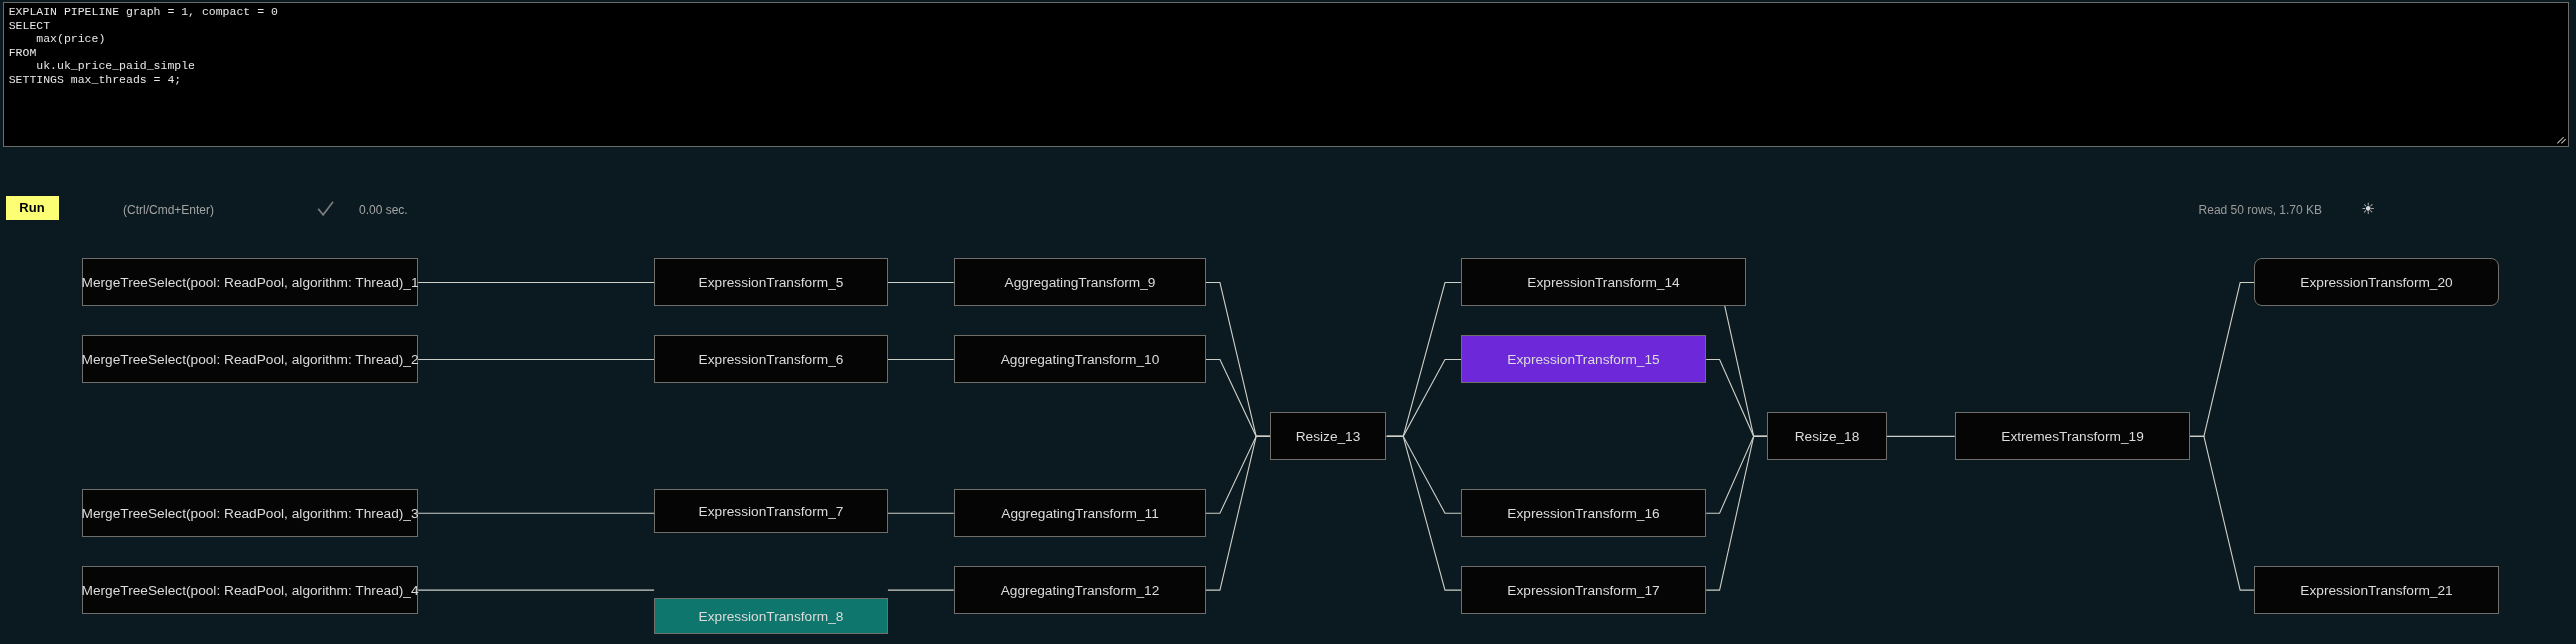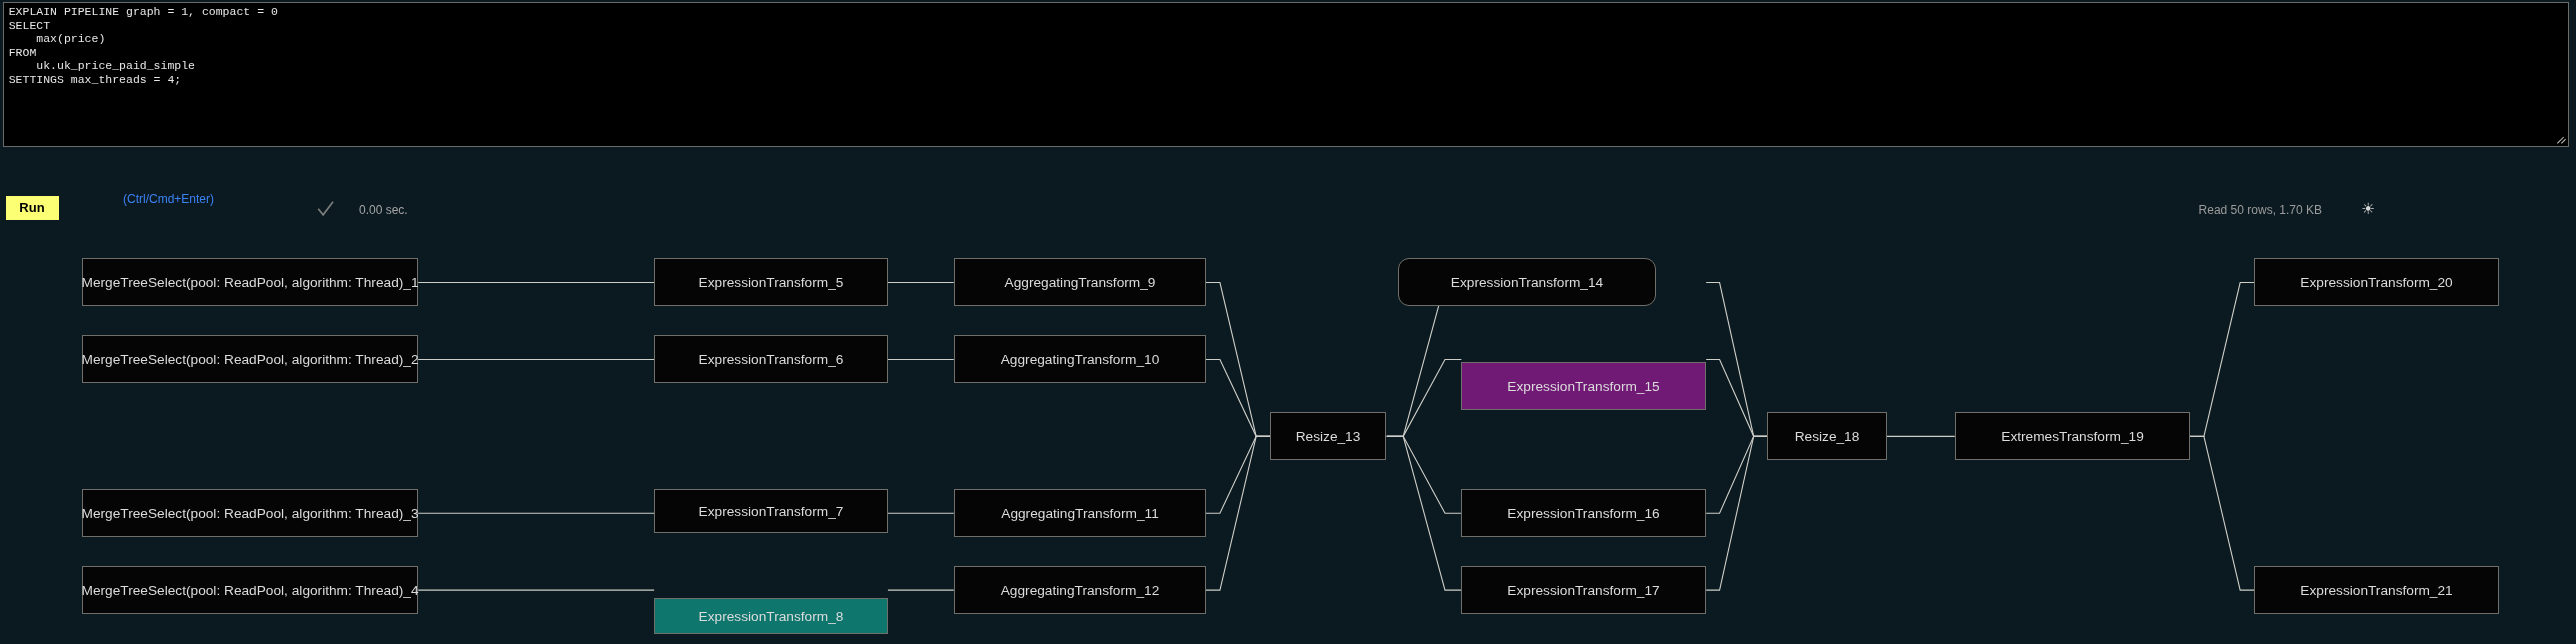--- a/index.html
+++ b/index.html
@@ -79,23 +79,23 @@
     font-size: 13px;
     font-weight: bold;
     line-height: 24px;
     text-align: center;
     cursor: pointer;
     padding: 0;
   }
   .hint {
     position: absolute;
     left: 123px;
-    top: 0;
+    top: 11px;
     font-size: 12px;
-    color: #3b82f6;
+    color: #a3a3a3;
     white-space: nowrap;
   }
   .check-icon {
     position: absolute;
     left: 316px;
     top: 7.7px;
     width: 18.7px;
     height: 18.7px;
   }
   .timing {
@@ -244,39 +244,39 @@
       </div>
       <div class="node" style="left: 954px; top: 291px; width: 252px; height: 48px; background: rgb(5, 5, 5); border-color: rgb(112, 111, 106);">
         <span>AggregatingTransform_11</span>
       </div>
       <div class="node" style="left: 954px; top: 368px; width: 252px; height: 48px; background: rgb(5, 5, 5); border-color: rgb(112, 111, 106); text-align: right;">
         <span>AggregatingTransform_12</span>
       </div>
       <div class="node" style="left: 1270px; top: 214px; width: 116px; height: 48px; background: rgb(5, 5, 5); border-color: rgb(112, 111, 106);">
         <span>Resize_13</span>
       </div>
-      <div class="node" style="left: 1398px; top: 60px; width: 258px; height: 48px; background: rgb(5, 5, 5); border-color: rgb(112, 111, 106); border-radius: 11px;">
+      <div class="node" style="left: 1461px; top: 60px; width: 285px; height: 48px; background: rgb(5, 5, 5); border-color: rgb(112, 111, 106);">
         <span>ExpressionTransform_14</span>
       </div>
-      <div class="node" style="left: 1461px; top: 137px; width: 245px; height: 48px; background: #701a75; border-color: rgb(112, 111, 106); margin-top: 27px;">
+      <div class="node" style="left: 1461px; top: 137px; width: 245px; height: 48px; background: #6d28d9; border-color: rgb(112, 111, 106);">
         <span>ExpressionTransform_15</span>
       </div>
       <div class="node" style="left: 1461px; top: 291px; width: 245px; height: 48px; background: rgb(5, 5, 5); border-color: rgb(112, 111, 106);">
         <span>ExpressionTransform_16</span>
       </div>
       <div class="node" style="left: 1461px; top: 368px; width: 245px; height: 48px; background: rgb(5, 5, 5); border-color: rgb(112, 111, 106);">
         <span>ExpressionTransform_17</span>
       </div>
       <div class="node" style="left: 1767px; top: 214px; width: 120px; height: 48px; background: rgb(5, 5, 5); border-color: rgb(112, 111, 106);">
         <span>Resize_18</span>
       </div>
       <div class="node" style="left: 1955px; top: 214px; width: 235px; height: 48px; background: rgb(5, 5, 5); border-color: rgb(112, 111, 106);">
         <span>ExtremesTransform_19</span>
       </div>
-      <div class="node" style="left: 2254px; top: 60px; width: 245px; height: 48px; background: rgb(5, 5, 5); border-color: rgb(112, 111, 106);">
+      <div class="node" style="left: 2254px; top: 60px; width: 245px; height: 48px; background: rgb(5, 5, 5); border-color: rgb(112, 111, 106); border-radius: 8px;">
         <span>ExpressionTransform_20</span>
       </div>
       <div class="node" style="left: 2254px; top: 368px; width: 245px; height: 48px; background: rgb(5, 5, 5); border-color: rgb(112, 111, 106);">
         <span>ExpressionTransform_21</span>
       </div>
     </div>
 </div>
 
 
 </body></html>

